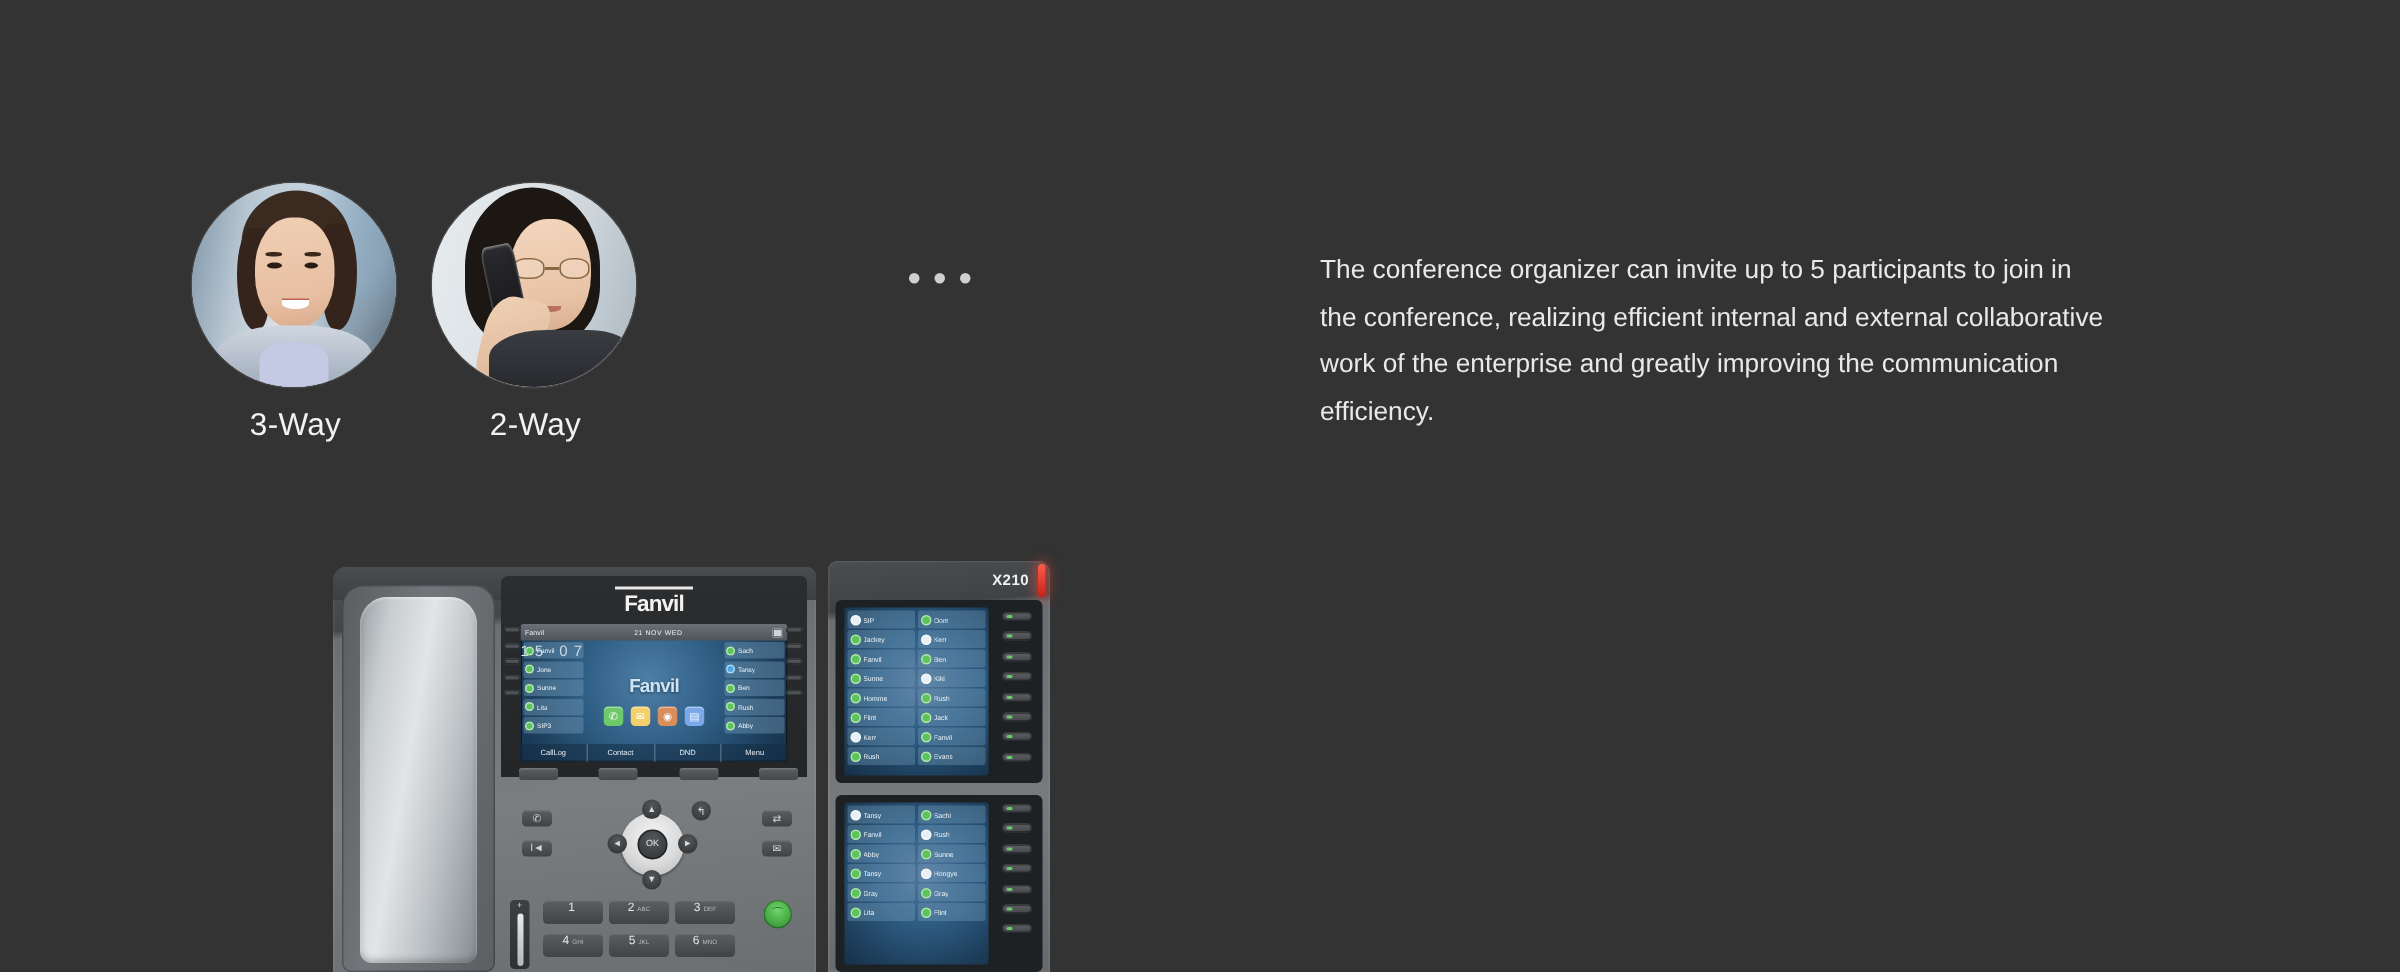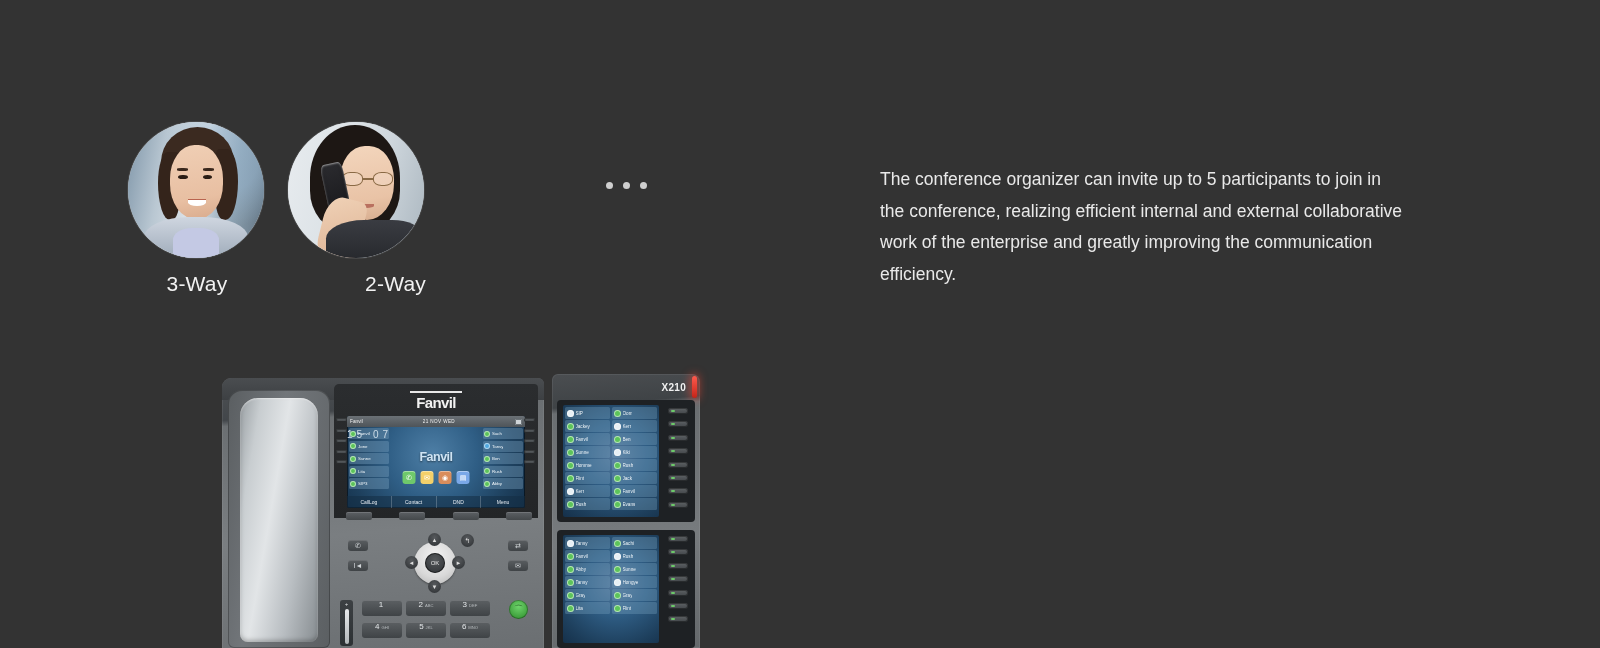--- a/index.html
+++ b/index.html
@@ -32,21 +32,21 @@
     width: 700px;
     height: 180px;
   }
   .avatar-item {
     position: absolute;
     top: 0;
     width: 138px;
     text-align: center;
   }
   .avatar-item.p0 { left: 0px; }
-  .avatar-item.p1 { left: 160px; text-align: right; }
+  .avatar-item.p1 { left: 160px; }
   .avatar-item.p2 { left: 322px; }
   .avatar-item.p3 { left: 533px; }
 
   .avatar-circle {
     width: 136px;
     height: 136px;
     border-radius: 50%;
     overflow: hidden;
     position: relative;
     box-shadow: 0 0 0 1px rgba(255,255,255,0.10);

